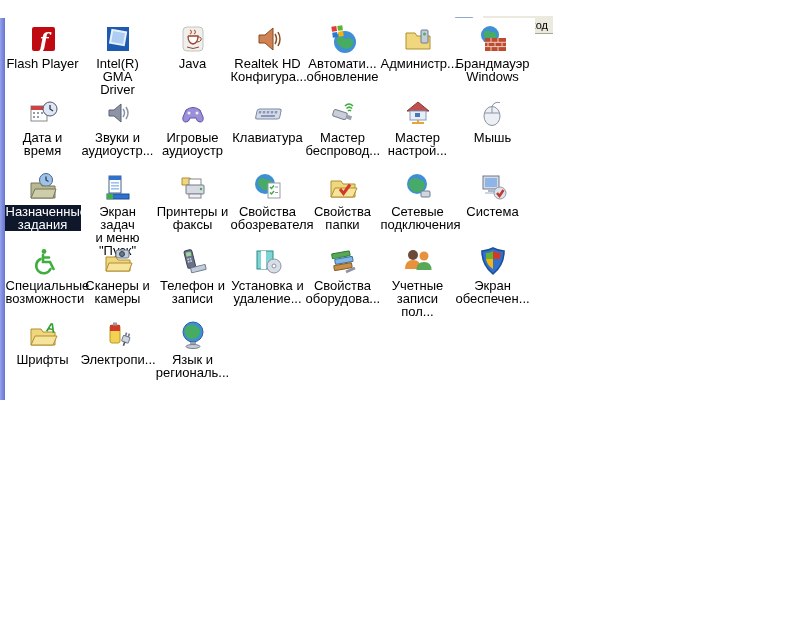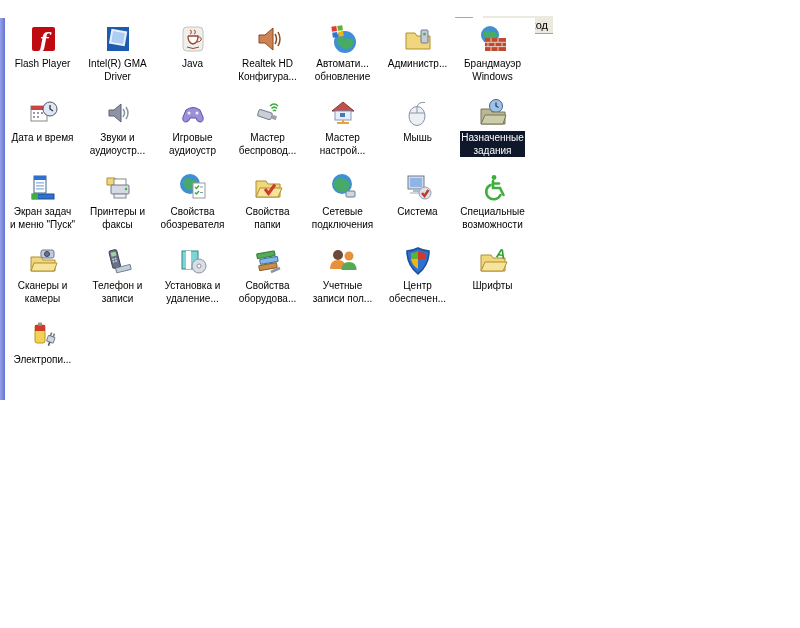--- a/index.html
+++ b/index.html
@@ -40,21 +40,21 @@
   }
   .grid{
     display:grid;grid-template-columns:repeat(7,75px);grid-auto-rows:74px;
     padding-top:2px;
   }
   .cp-cell{
     width:75px;display:flex;flex-direction:column;align-items:center;cursor:pointer;
   }
   .cp-icon{width:32px;height:32px;margin-top:3px;flex:0 0 auto;}
   .cp-label{
-    margin-top:2px;font-size:10px;line-height:13px;color:#000;
+    margin-top:2px;font-size:13px;line-height:13px;color:#000;
     text-align:center;white-space:pre-line;padding:0 1px;max-width:74px;
   }
   .cp-label.selected{background:#0f172a;color:#fff;}
 </style>
 </head>
 <body>
 
 <div class="screen">
   <div class="toolbar">
     <div class="addr-field"></div>
@@ -187,20 +187,36 @@
           <div class="cp-icon"><svg viewBox="0 0 32 32" width="32" height="32">
               <path d="M9 13 q7 -5 14 0 l3 7 q1 5 -3 5 q-3 0 -4 -4 l-6 0 q-1 4 -4 4 q-4 0 -3 -5 z" fill="#9b8fd9" stroke="#5f54a8"></path>
               <circle cx="12" cy="16" r="1.5" fill="#eee"></circle>
               <circle cx="20" cy="16" r="1.5" fill="#eee"></circle>
             </svg></div>
           <div class="cp-label">Игровые
 аудиоустр</div>
         </div>
         <div class="cp-cell">
           <div class="cp-icon"><svg viewBox="0 0 32 32" width="32" height="32">
+              <g transform="skewX(-12) translate(6 0)">
+                <rect x="2" y="12" width="24" height="10" rx="2" fill="#d7dbe8" stroke="#7a87a8"></rect>
+                <g fill="#8a96b5">
+                  <rect x="4" y="14" width="2.5" height="2.5"></rect>
+                  <rect x="8" y="14" width="2.5" height="2.5"></rect>
+                  <rect x="12" y="14" width="2.5" height="2.5"></rect>
+                  <rect x="16" y="14" width="2.5" height="2.5"></rect>
+                  <rect x="20" y="14" width="2.5" height="2.5"></rect>
+                  <rect x="7" y="18" width="14" height="2"></rect>
+                </g>
+              </g>
+            </svg></div>
+          <div class="cp-label">Клавиатура</div>
+        </div>
+        <div class="cp-cell">
+          <div class="cp-icon"><svg viewBox="0 0 32 32" width="32" height="32">
               <g transform="rotate(18 16 18)">
                 <rect x="6" y="15" width="14" height="7" rx="2" fill="#c9ced8" stroke="#79808f"></rect>
                 <rect x="20" y="16.5" width="5" height="4" fill="#9aa1ad"></rect>
               </g>
               <path d="M18 9 q4 -4 8 0 M19.5 11.5 q2.8 -2.8 5.5 0 M21 14 q1.5 -1.5 3 0" stroke="#3fae3f" fill="none" stroke-width="1.6"></path>
             </svg></div>
           <div class="cp-label">Мастер
 беспровод...</div>
         </div>
         <div class="cp-cell">
@@ -378,21 +394,21 @@
 записи пол...</div>
         </div>
         <div class="cp-cell">
           <div class="cp-icon"><svg viewBox="0 0 32 32" width="32" height="32">
               <path d="M16 3 q6 3 11 3 q0 14 -11 23 q-11 -9 -11 -23 q5 0 11 -3 z" fill="#2f71cd"></path>
               <path d="M16 6 q4 2 8 2 l-1 6 -7 0 z" fill="#d03a2a"></path>
               <path d="M9 8 q4 0 7 -2 l0 8 -7 0 z" fill="#61b232"></path>
               <path d="M9 14 h7 v10 q-6 -4 -7 -10 z" fill="#f2b411"></path>
               <path d="M16 3 q6 3 11 3 q0 14 -11 23 q-11 -9 -11 -23 q5 0 11 -3 z" fill="none" stroke="#1d4e99" stroke-width="1.6"></path>
             </svg></div>
-          <div class="cp-label">Центр
+          <div class="cp-label">Экран
 обеспечен...</div>
         </div>
         <div class="cp-cell">
           <div class="cp-icon"><svg viewBox="0 0 32 32" width="32" height="32">
               <path d="M4 10 h10 l2 3 h12 v13 H4 z" fill="#f0d67c" stroke="#b08f2f"></path>
               <path d="M4 26 l4 -9 h22 l-4 9 z" fill="#f7e49c" stroke="#b08f2f"></path>
               <text x="24" y="13" font-size="13" font-weight="bold" fill="#2fa12f" text-anchor="middle" transform="rotate(12 24 9)" font-family="Liberation Sans,sans-serif">A</text>
             </svg></div>
           <div class="cp-label">Шрифты</div>
         </div>
@@ -403,15 +419,25 @@
               <rect x="11" y="3.5" width="4" height="3" fill="#999"></rect>
               <g transform="rotate(20 23 21)">
                 <rect x="20" y="17" width="7" height="6" rx="1" fill="#cfd6e0" stroke="#707a8c"></rect>
                 <line x1="22" y1="13.5" x2="22" y2="17" stroke="#707a8c" stroke-width="1.6"></line>
                 <line x1="25" y1="13.5" x2="25" y2="17" stroke="#707a8c" stroke-width="1.6"></line>
                 <line x1="23.5" y1="23" x2="23.5" y2="27" stroke="#555" stroke-width="1.6"></line>
               </g>
             </svg></div>
           <div class="cp-label">Электропи...</div>
         </div>
+        <div class="cp-cell">
+          <div class="cp-icon"><svg viewBox="0 0 32 32" width="32" height="32">
+              <circle cx="16" cy="13" r="10" fill="#3f8fd4" stroke="#2a5f9e"></circle>
+              <path d="M9 8 q5 -4 9 -1 q5 1 5 6 q-1 6 -7 7 q-7 0 -8 -6 q-1 -3 1 -6" fill="#49b04c" opacity="0.85"></path>
+              <rect x="13" y="23" width="6" height="3" fill="#9aa1ad"></rect>
+              <ellipse cx="16" cy="27.5" rx="7" ry="2" fill="#c3cdd9" stroke="#79808f"></ellipse>
+            </svg></div>
+          <div class="cp-label">Язык и
+региональ...</div>
+        </div>
       </div>
   </div>
 </div>
 
 </body></html>

